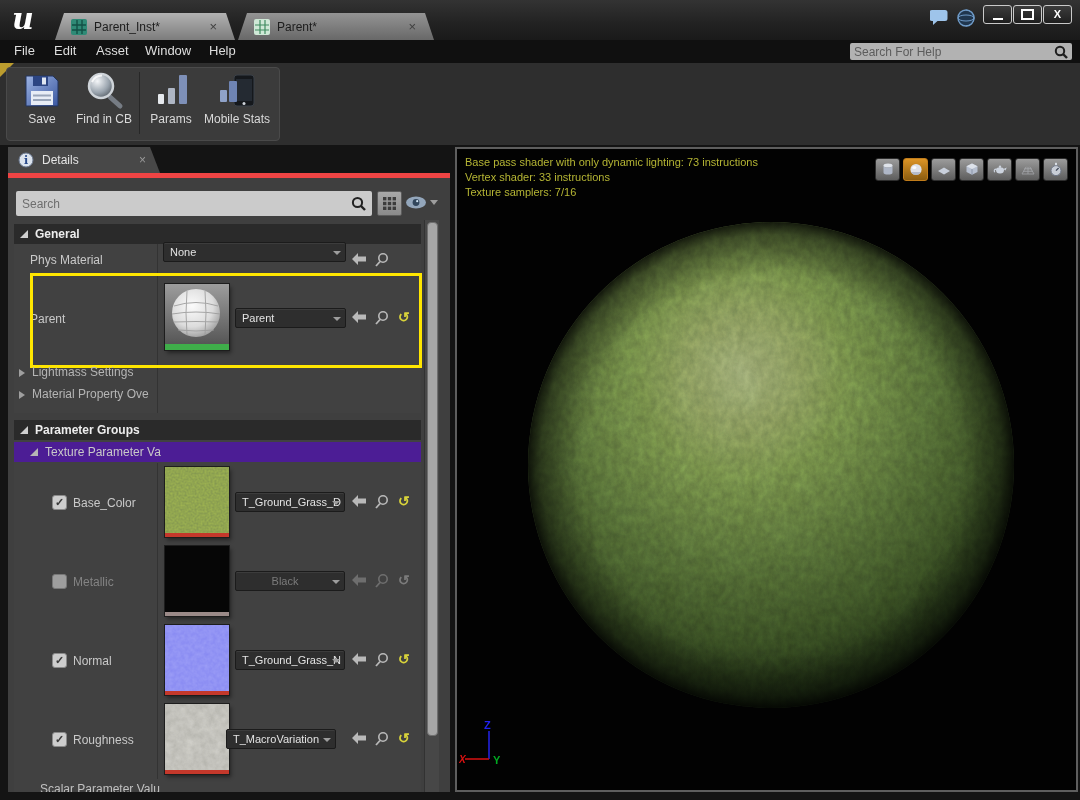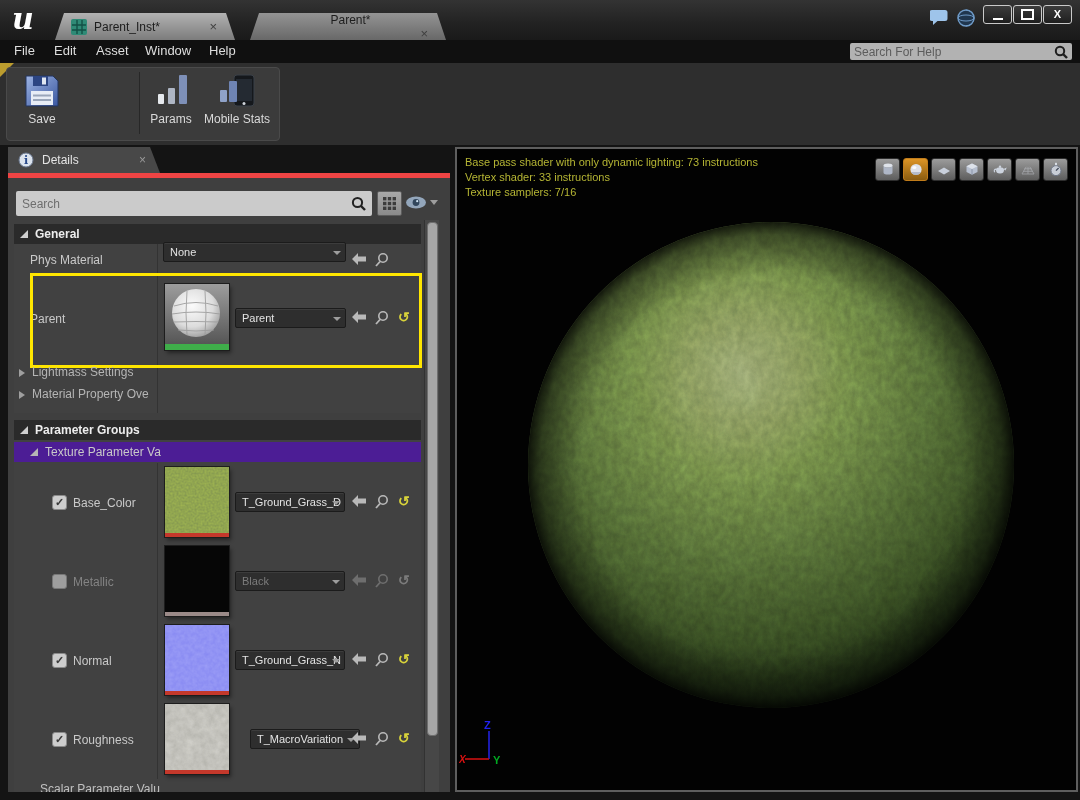--- a/index.html
+++ b/index.html
@@ -67,21 +67,21 @@
   .tri-col{width:0;height:0;border-top:4.5px solid transparent;border-bottom:4.5px solid transparent;
     border-left:6.5px solid #9f9f9f;display:inline-block;}
   .col-div{position:absolute;left:149px;width:1px;background:#333;}
   .plabel{position:absolute;color:#c9c9c9;font-size:12px;white-space:nowrap;}
   .plabel.dim{color:#838383;}
   .dd{position:absolute;height:20px;background:#2e2e2e;border:1px solid #1b1b1b;border-radius:2px;
     color:#e3e3e3;font-size:11px;line-height:18px;padding:0 16px 0 6px;box-sizing:border-box;
     white-space:nowrap;overflow:hidden;box-shadow:inset 0 1px 0 rgba(255,255,255,.07);}
   .dd::after{content:"";position:absolute;right:4px;top:8px;border-left:4px solid transparent;
     border-right:4px solid transparent;border-top:4px solid #9d9d9d;}
-  .dd.dim{color:#7b7b7b;}
+  .dd.dim{color:#7b7b7b;text-align:center;}
   .row-icon{position:absolute;width:18px;height:16px;}
   .reset-ico{position:absolute;color:#d8d33a;font-size:14px;font-weight:bold;line-height:14px;}
   .reset-ico.dim{color:#7b7b7b;}
   .cb{position:absolute;width:15px;height:15px;border-radius:3px;background:#cdcdcd;border:1px solid #8a8a8a;
     box-sizing:border-box;text-align:center;font-size:11px;font-weight:bold;color:#3a3a3a;line-height:13px;}
   .cb.on::after{content:"✓";}
   .cb.off{background:#9e9e9e;border-color:#777;}
   .thumb{position:absolute;box-shadow:0 0 0 1px #1d1d1d,2px 3px 4px rgba(0,0,0,.45);}
   .hl-box{position:absolute;border:3px solid #ffe600;pointer-events:none;}
   .scrollbar{position:absolute;left:416px;top:42px;width:14px;height:574px;background:#474747;border-left:1px solid #323232;}
@@ -106,21 +106,21 @@
     <div class="ue-logo">u</div>
 
     <div class="atab atab-active" style="left:55px;width:180px;">
       <svg width="16" height="16">
           <rect width="16" height="16" rx="2" fill="#2f8a76"></rect>
           <path d="M1 6 H15 M1 11 H15 M6 1 V15 M11 1 V15" stroke="#135046" stroke-width="1.4"></path>
         </svg>
       <span class="atab-label">Parent_Inst*</span>
       <span class="atab-close">×</span>
     </div>
-    <div class="atab atab-idle" style="left:250px;width:196px;flex-direction:column;">
+    <div class="atab atab-idle" style="left:238px;width:196px;">
       <svg width="16" height="16">
           <rect width="16" height="16" rx="2" fill="#cfe8d6"></rect>
           <path d="M1 6 H15 M1 11 H15 M6 1 V15 M11 1 V15" stroke="#3f8a5f" stroke-width="1.2"></path>
         </svg>
       <span class="atab-label">Parent*</span>
       <span class="atab-close">×</span>
     </div>
 
     <svg class="abs" style="left:930px;top:8px;" width="20" height="18">
         <path d="M2 2 h13 a2.5 2.5 0 0 1 2.5 2.5 v6 a2.5 2.5 0 0 1 -2.5 2.5 h-7.5 l-4.5 4 v-4 h-1 a2.5 2.5 0 0 1 -2.5 -2.5 v-6 A2.5 2.5 0 0 1 2 2 z" fill="#9ec4ea"></path>
@@ -169,20 +169,35 @@
               </linearGradient>
             </defs>
           <path d="M4 5 h27 l5 5 v25 H4 z" fill="url(#flg)" stroke="#22355f"></path>
           <rect x="11" y="5" width="15" height="10" fill="#2c4583"></rect>
           <rect x="20" y="6.5" width="4" height="7" fill="#dfe6f2"></rect>
           <rect x="9" y="20" width="22" height="14" fill="#e8edf6"></rect>
           <rect x="11" y="23.5" width="18" height="2" fill="#9aa6ba"></rect>
           <rect x="11" y="28" width="18" height="2" fill="#9aa6ba"></rect>
         </svg>
         <div class="tb-label">Save</div>
+      </div>
+      <div class="tb-btn" style="left:64px;width:66px;">
+        <svg width="40" height="40" viewBox="0 0 40 40">
+          <defs>
+              <radialGradient id="mgl" cx="0.35" cy="0.3" r="0.95">
+                <stop offset="0" stop-color="#f4f6f8"></stop>
+                <stop offset="0.5" stop-color="#9aa4ae"></stop>
+                <stop offset="1" stop-color="#2c3238"></stop>
+              </radialGradient>
+            </defs>
+          <line x1="26" y1="26" x2="36" y2="35" stroke="#767c84" stroke-width="5" stroke-linecap="round"></line>
+          <circle cx="17" cy="15" r="12" fill="url(#mgl)" stroke="#cfd4d9" stroke-width="2.5"></circle>
+          <path d="M8 11 a11 11 0 0 1 10 -6.5" stroke="#fff" stroke-width="2" fill="none" opacity=".8"></path>
+        </svg>
+        <div class="tb-label">Find in CB</div>
       </div>
       <div class="tb-sep"></div>
       <div class="tb-btn" style="left:124px;width:56px;margin-left:12px;">
         <svg width="40" height="40" viewBox="0 0 40 40">
           <rect x="7" y="23" width="6" height="10" rx="1" fill="#e6e9ed"></rect>
           <rect x="17" y="17" width="7" height="16" rx="1" fill="#aeb6c4"></rect>
           <rect x="28" y="4" width="8" height="29" rx="1" fill="#7e90b8"></rect>
         </svg>
         <div class="tb-label">Params</div>
       </div>
@@ -382,21 +397,21 @@
           <filter id="nzR">
             <feTurbulence type="fractalNoise" baseFrequency="0.14" numOctaves="4" seed="3"></feTurbulence>
             <feColorMatrix type="matrix" values="0 0 0 0 0.42  0 0 0 0 0.42  0 0 0 0 0.4  0 0 0 0.8 0"></feColorMatrix>
             <feComposite operator="in" in2="SourceGraphic"></feComposite>
           </filter>
         </defs>
       <rect width="64" height="66" fill="#d3d2cc"></rect>
       <rect width="64" height="66" filter="url(#nzR)" style="mix-blend-mode:multiply" opacity="0.6"></rect>
       <rect y="66" width="64" height="4" fill="#c4382b"></rect>
     </svg>
-    <div class="dd" style="left:242px;top:551px;width:110px;">T_MacroVariation</div>
+    <div class="dd" style="left:218px;top:551px;width:110px;">T_MacroVariation</div>
     <svg class="row-icon" style="left:343px;top:554px;">
         <path d="M7 0 L1 6 L7 12 L7 8.5 H15 V3.5 H7 Z" fill="#b9b9b9"></path>
       </svg>
     <svg class="row-icon" style="left:366px;top:553px;">
         <circle cx="9" cy="6" r="4.2" fill="none" stroke="#b9b9b9" stroke-width="1.6"></circle>
         <line x1="6" y1="9.5" x2="2" y2="14" stroke="#b9b9b9" stroke-width="1.8"></line>
       </svg>
     <span class="reset-ico" style="left:390px;top:553px;">↺</span>
 
     <span class="plabel" style="left:32px;top:604px;color:#c0c0c0;">Scalar Parameter Valu</span>

